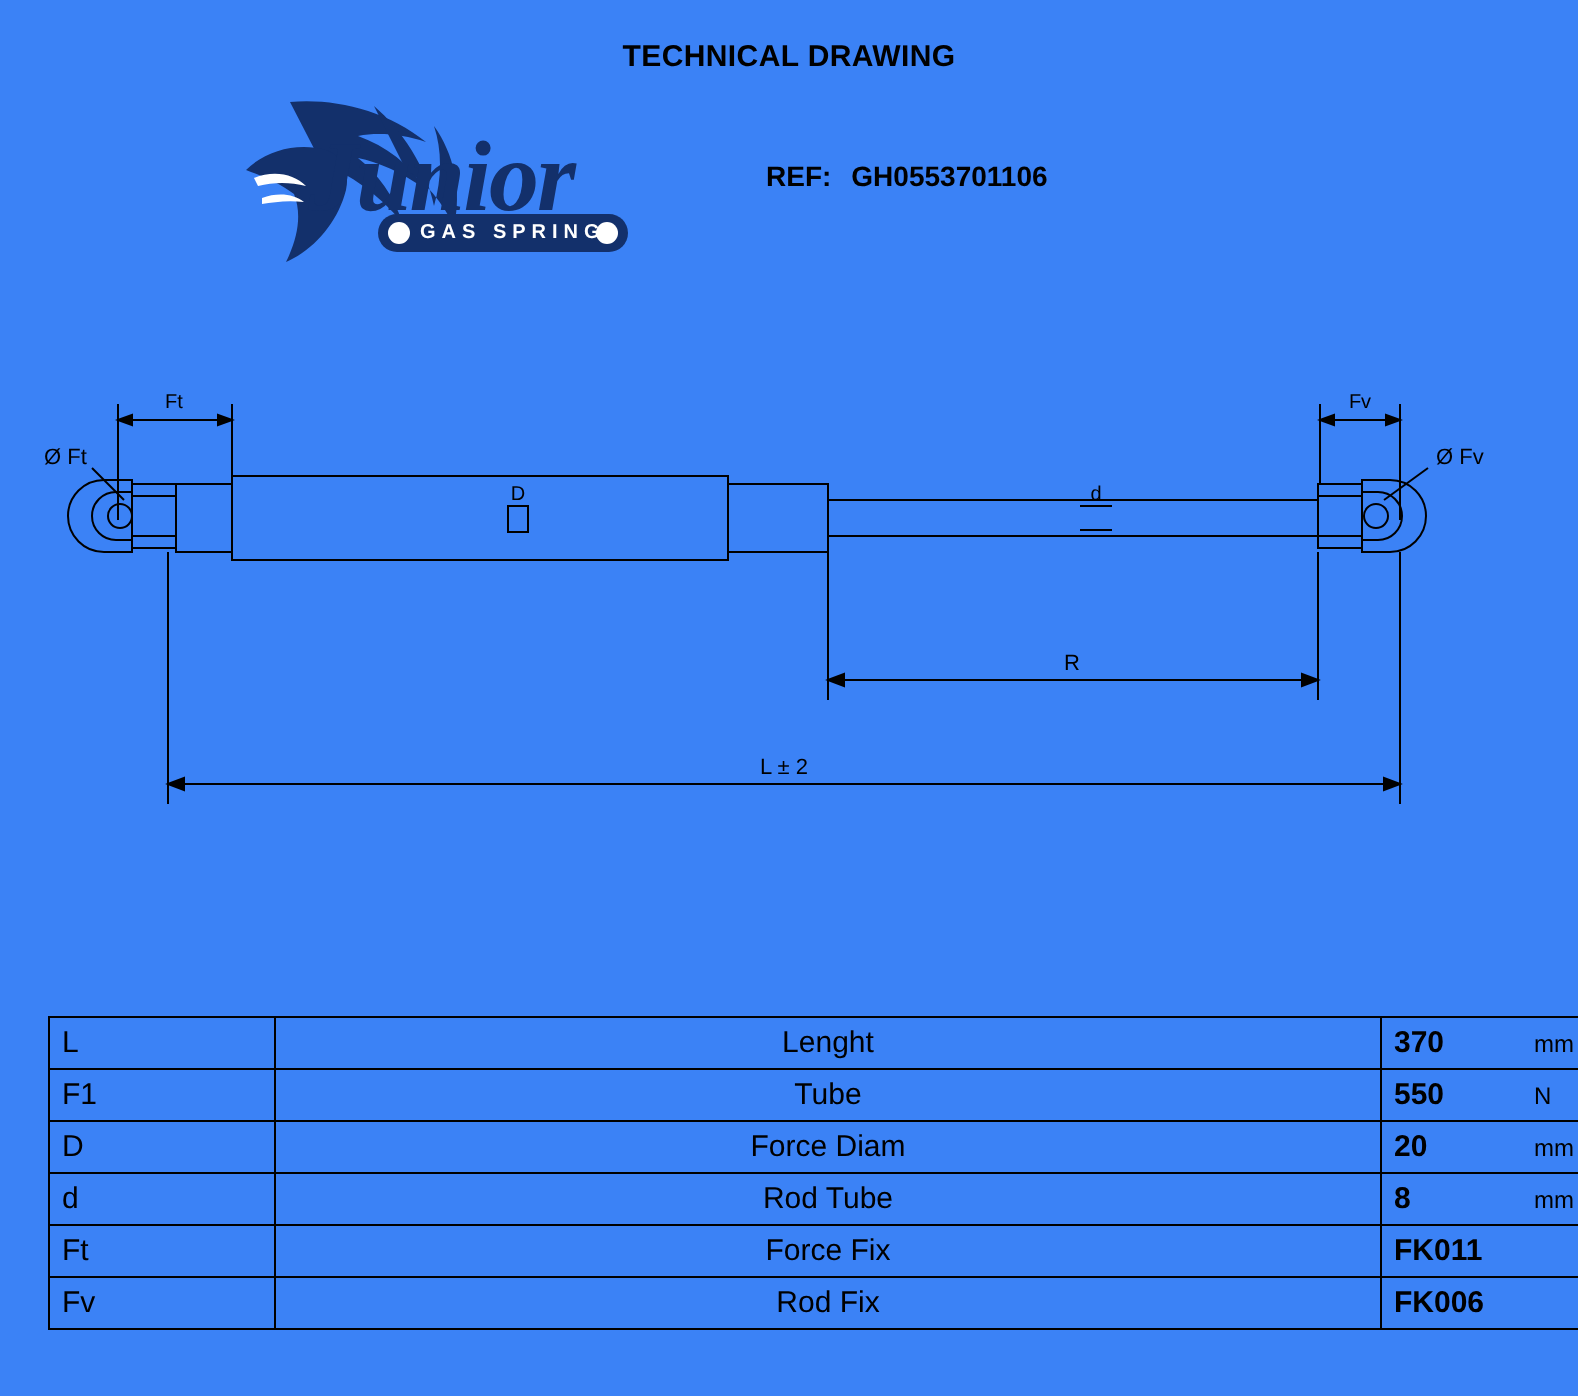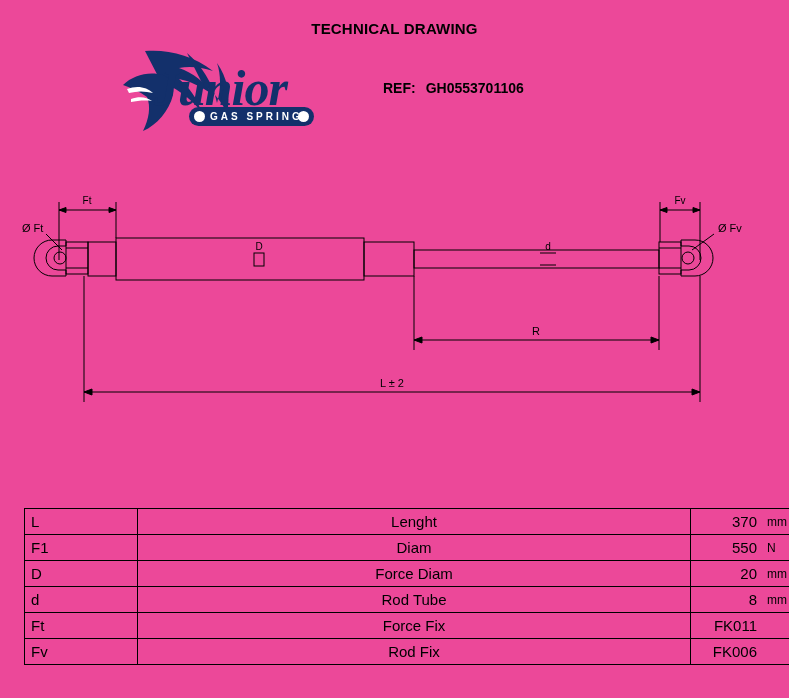--- a/index.html
+++ b/index.html
@@ -9,21 +9,21 @@
   }
   body {
     font-family: "Liberation Sans", sans-serif;
     color: #000000;
   }
   #page {
     position: relative;
     width: 789px;
     height: 698px;
     overflow: hidden;
-    background: #ec4899;
+    background: #3b82f6;
   }
 
   
   .doc-title {
     position: absolute;
     left: 0;
     top: 20px;
     width: 789px;
     text-align: center;
     font-size: 15px;
@@ -114,22 +114,23 @@
     border: 1px solid #000000;
     height: 25px;
     font-size: 15px;
     padding: 0 6px;
     vertical-align: middle;
   }
   .spec-table td.c-sym { width: 100px; }
   .spec-table td.c-name { width: 540px; text-align: center; }
   .spec-table td.c-val {
     width: 60px;
-    text-align: right;
+    text-align: left;
     border-right: none;
+    font-weight: bold;
   }
   .spec-table td.c-unit {
     width: 42px;
     text-align: left;
     border-left: none;
     font-size: 12px;
     padding-left: 4px;
   }
 </style>
 </head>
@@ -223,21 +224,21 @@
   <table class="spec-table">
     <tbody>
       <tr>
         <td class="c-sym">L</td>
         <td class="c-name">Lenght</td>
         <td class="c-val">370</td>
         <td class="c-unit">mm</td>
       </tr>
       <tr>
         <td class="c-sym">F1</td>
-        <td class="c-name">Diam</td>
+        <td class="c-name">Tube</td>
         <td class="c-val">550</td>
         <td class="c-unit">N</td>
       </tr>
       <tr>
         <td class="c-sym">D</td>
         <td class="c-name">Force Diam</td>
         <td class="c-val">20</td>
         <td class="c-unit">mm</td>
       </tr>
       <tr>

